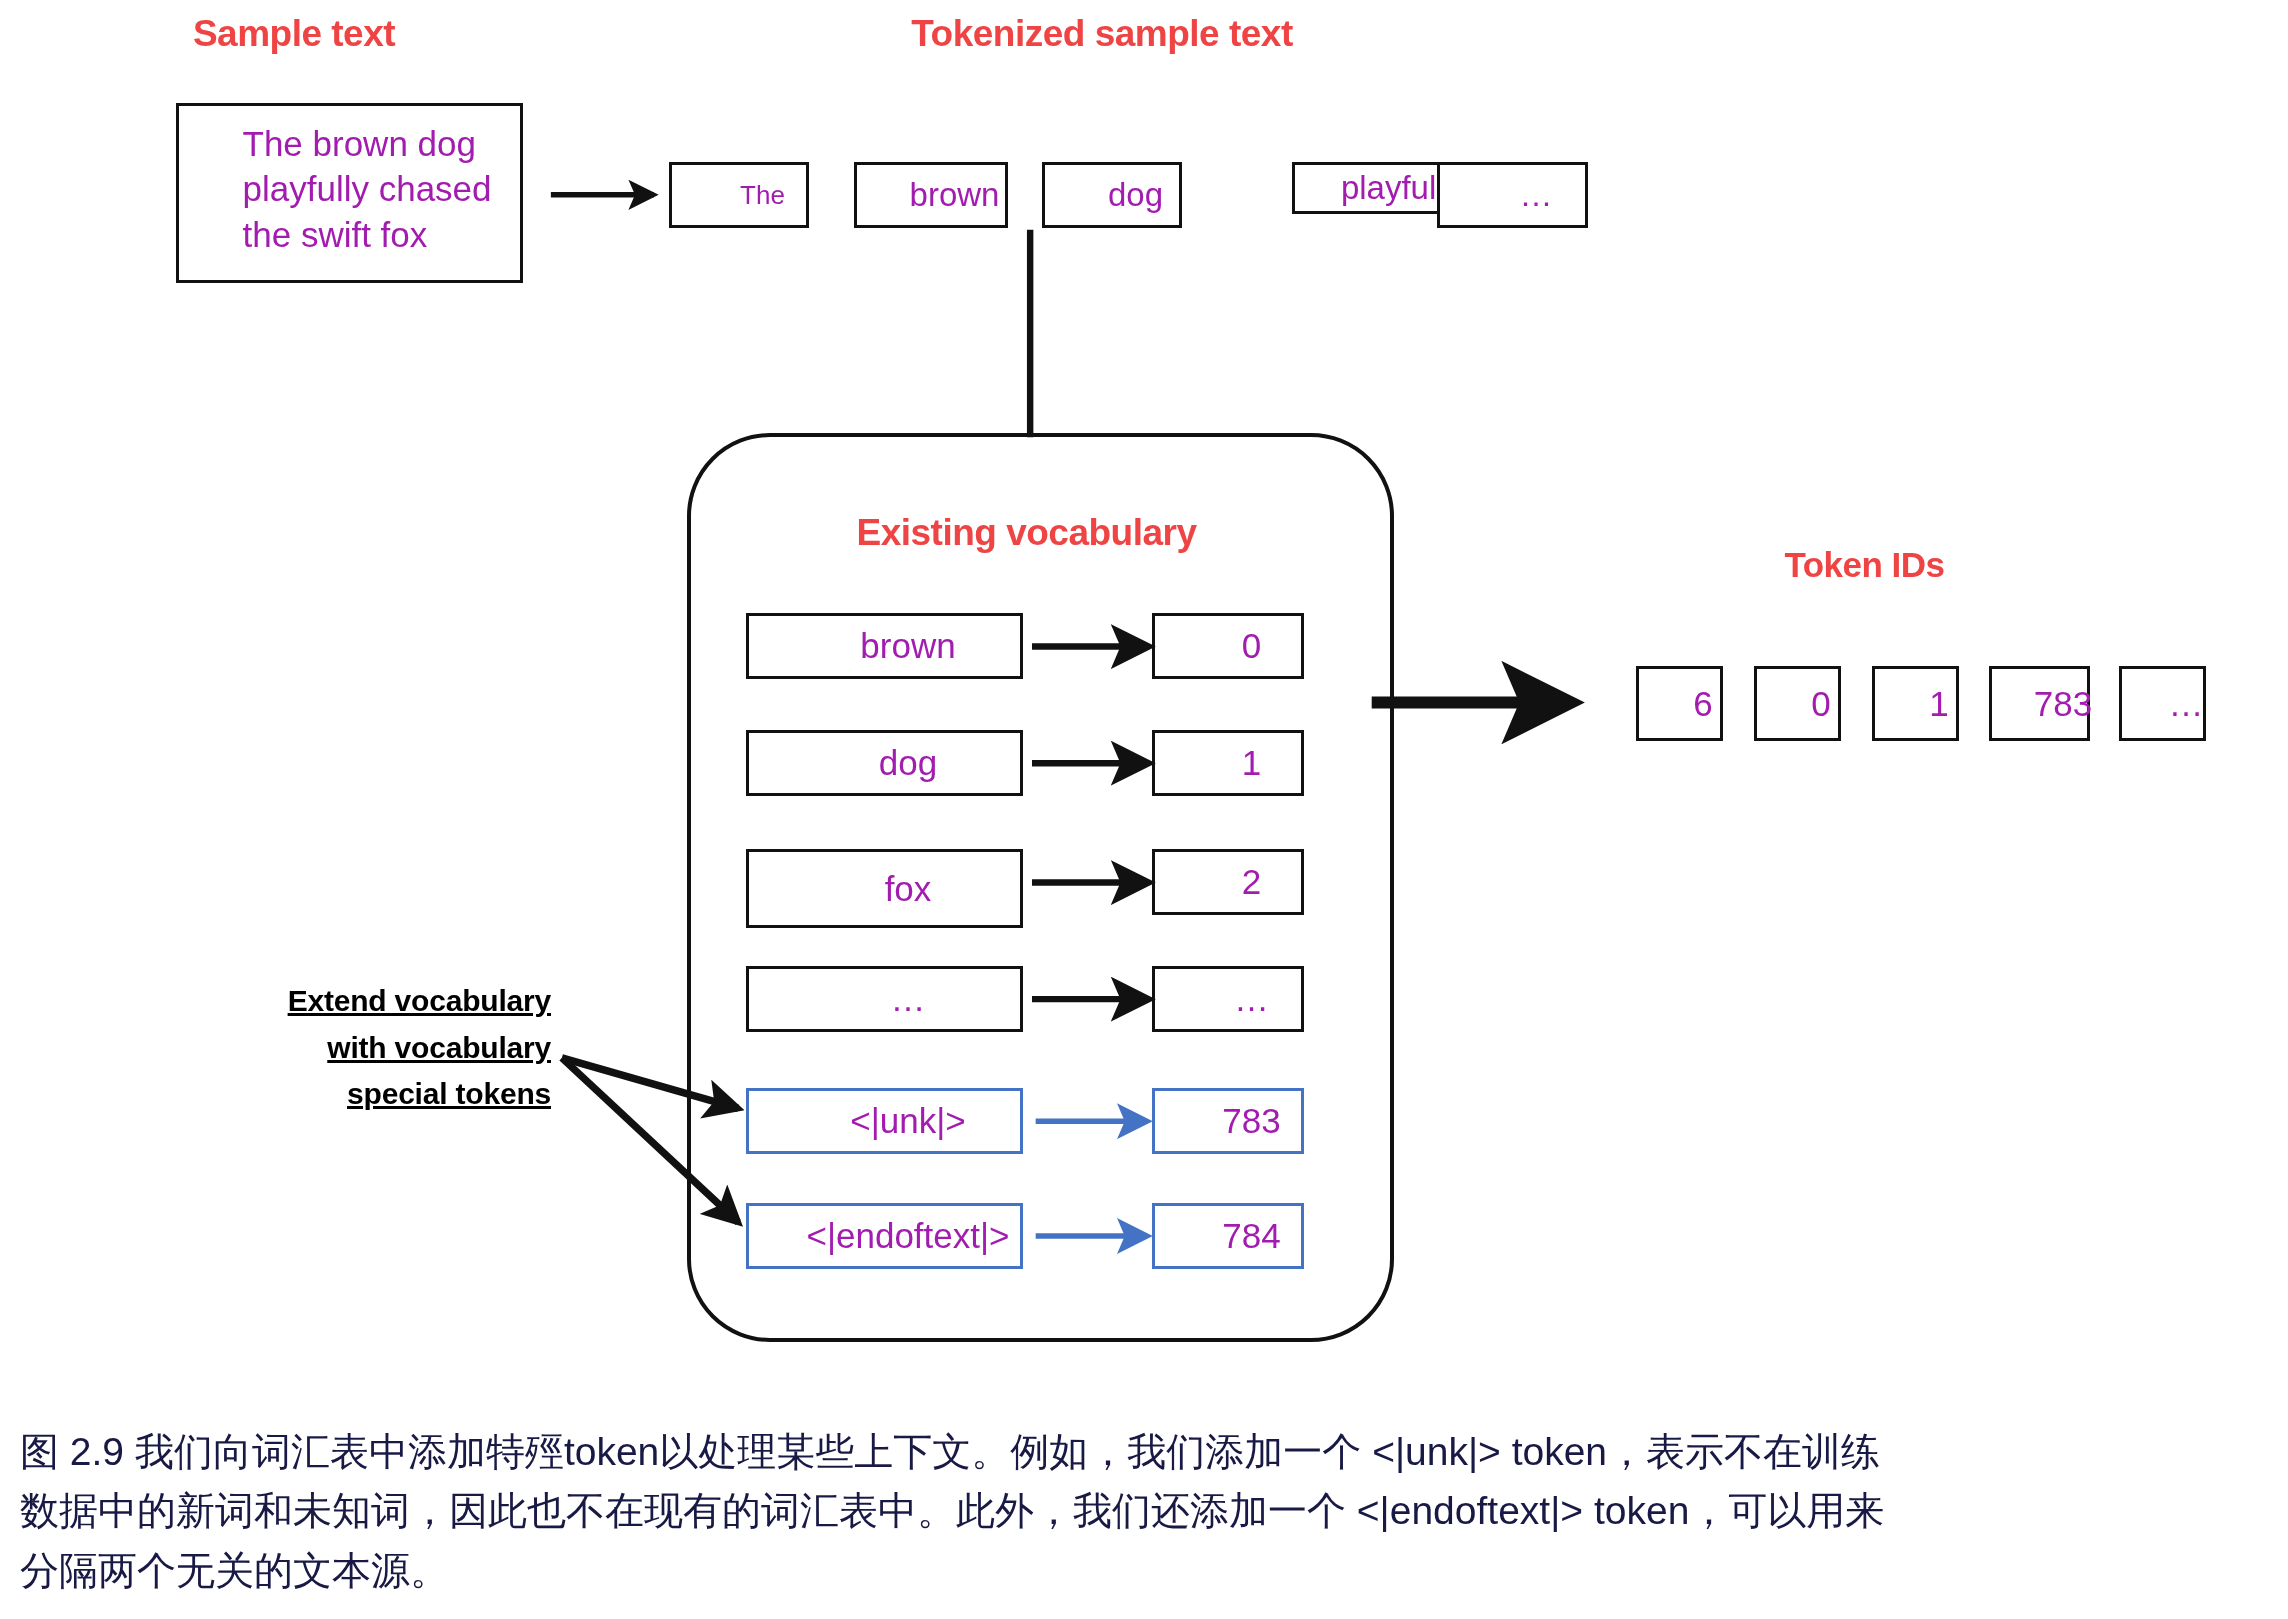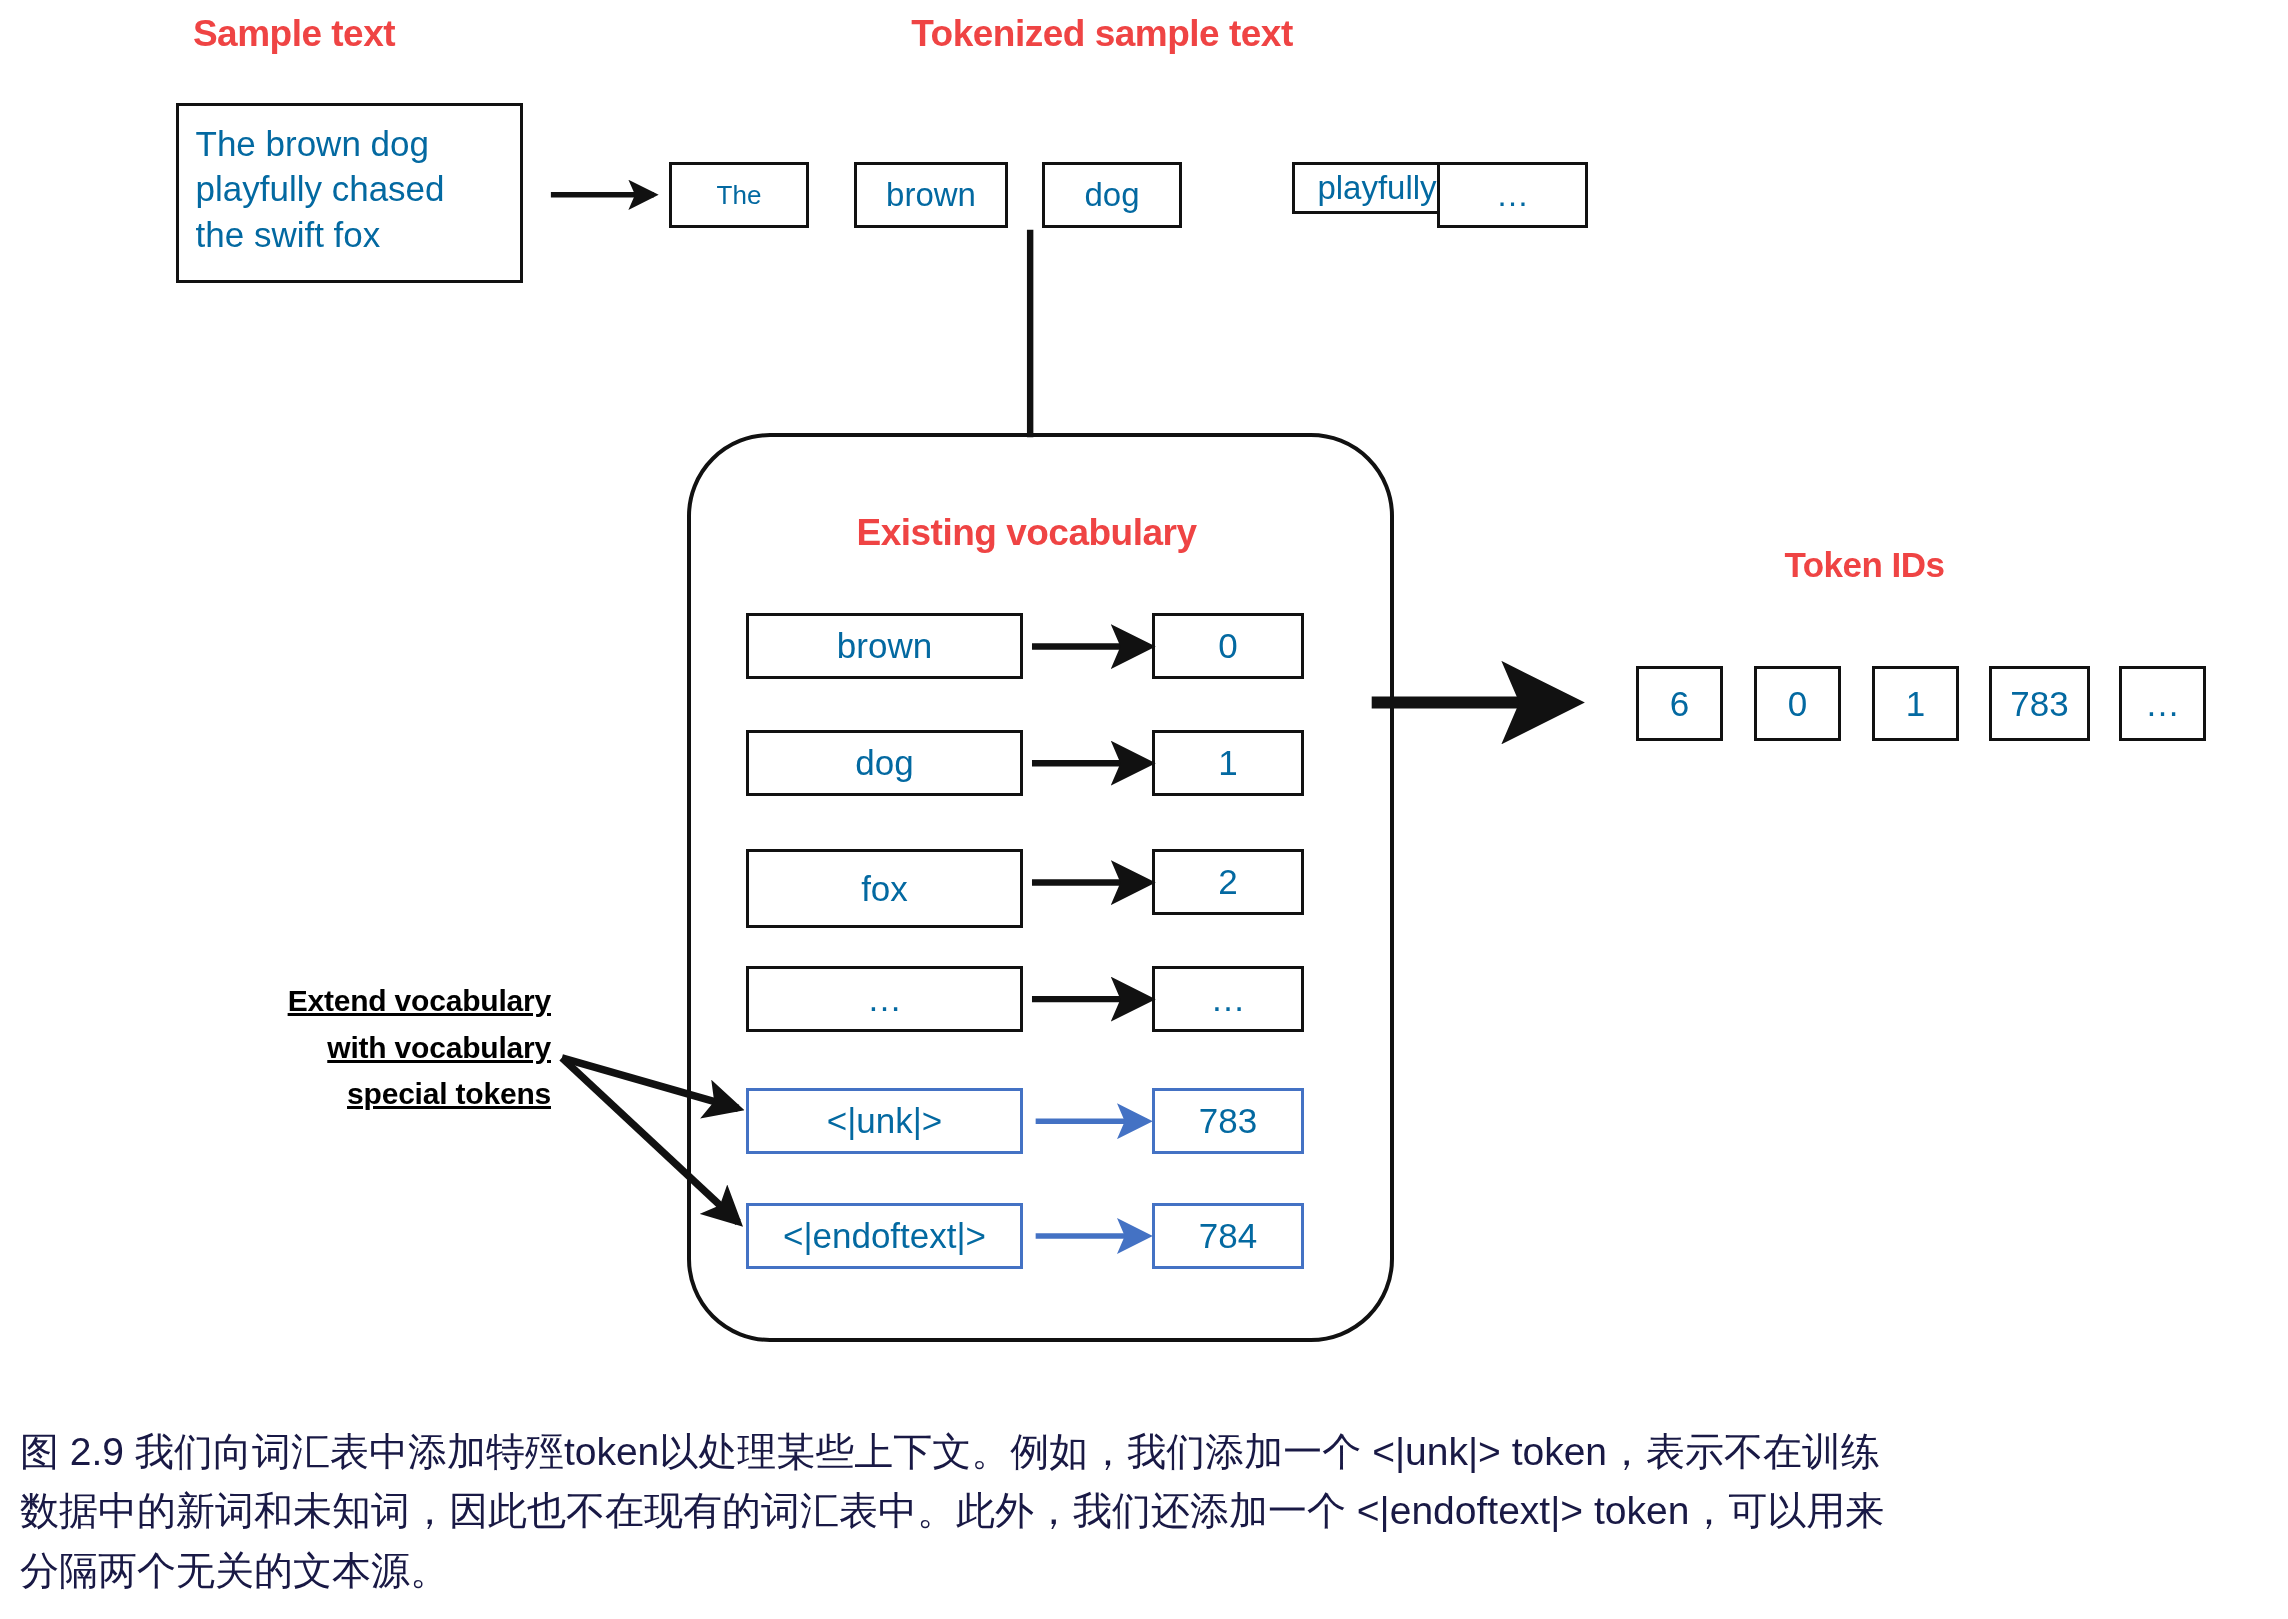--- a/index.html
+++ b/index.html
@@ -28,22 +28,23 @@
 
   
   .box {
     position: absolute;
     box-sizing: border-box;
     background: #ffffff;
     border: 3.7px solid #111111;
     display: flex;
     align-items: center;
     justify-content: center;
-    color: #0369a1;
+    color: #a21caf;
     white-space: nowrap;
+    padding-left: 47px;
   }
   .box.blue {
     border-color: #4472C4;
     border-width: 3.7px;
   }
   .box.left-align {
     justify-content: flex-start;
     align-items: flex-start;
     white-space: normal;
   }

